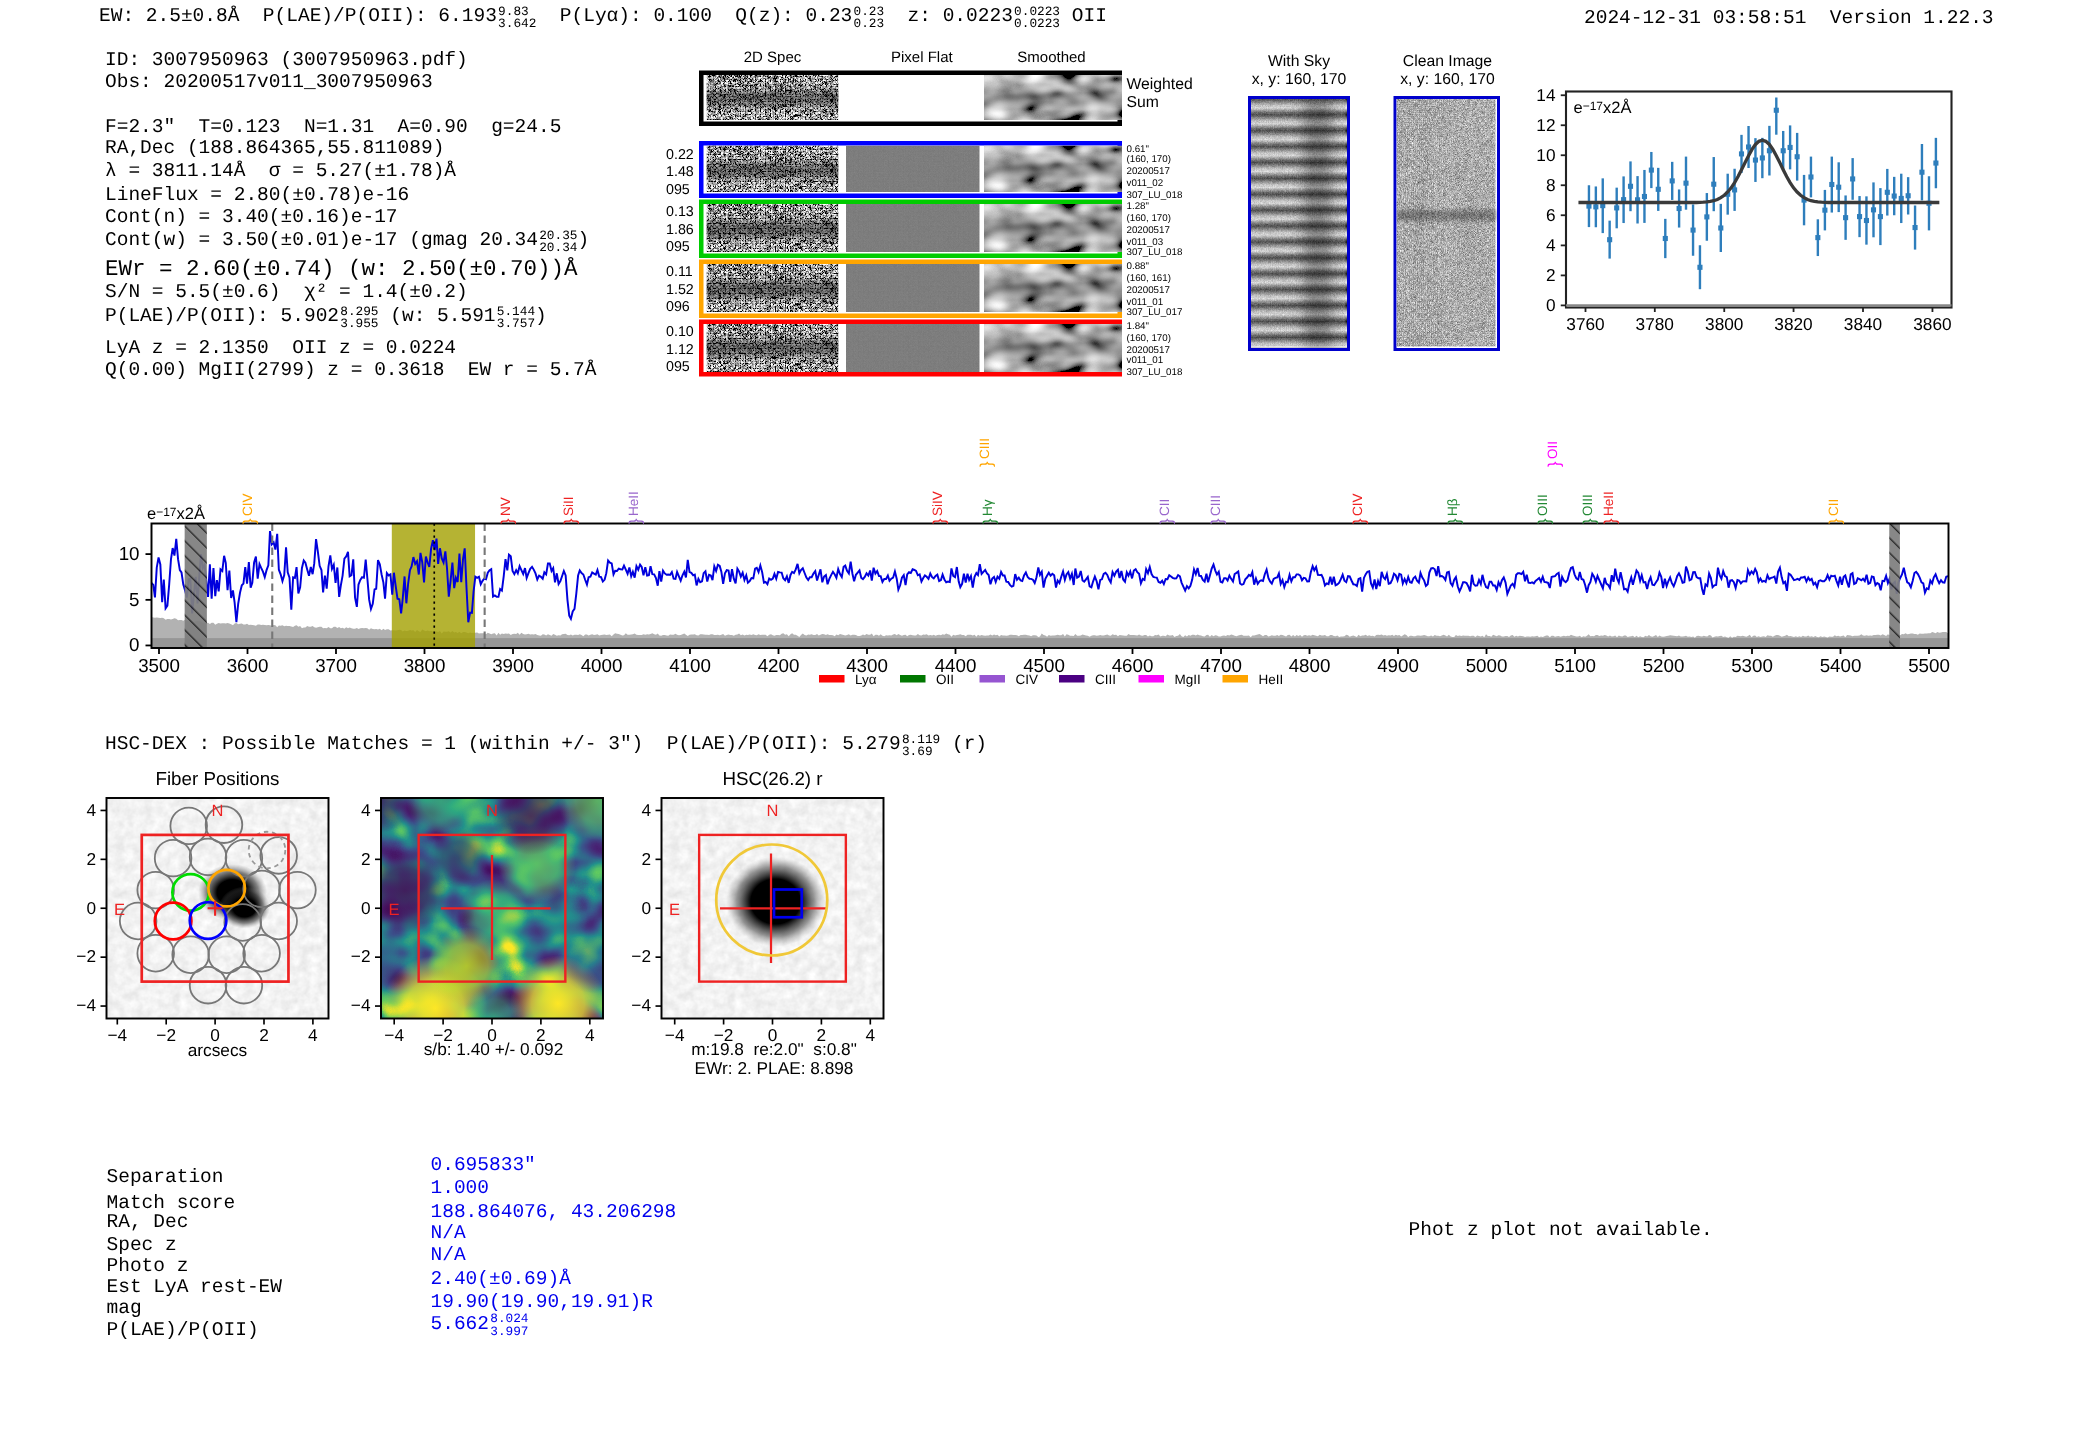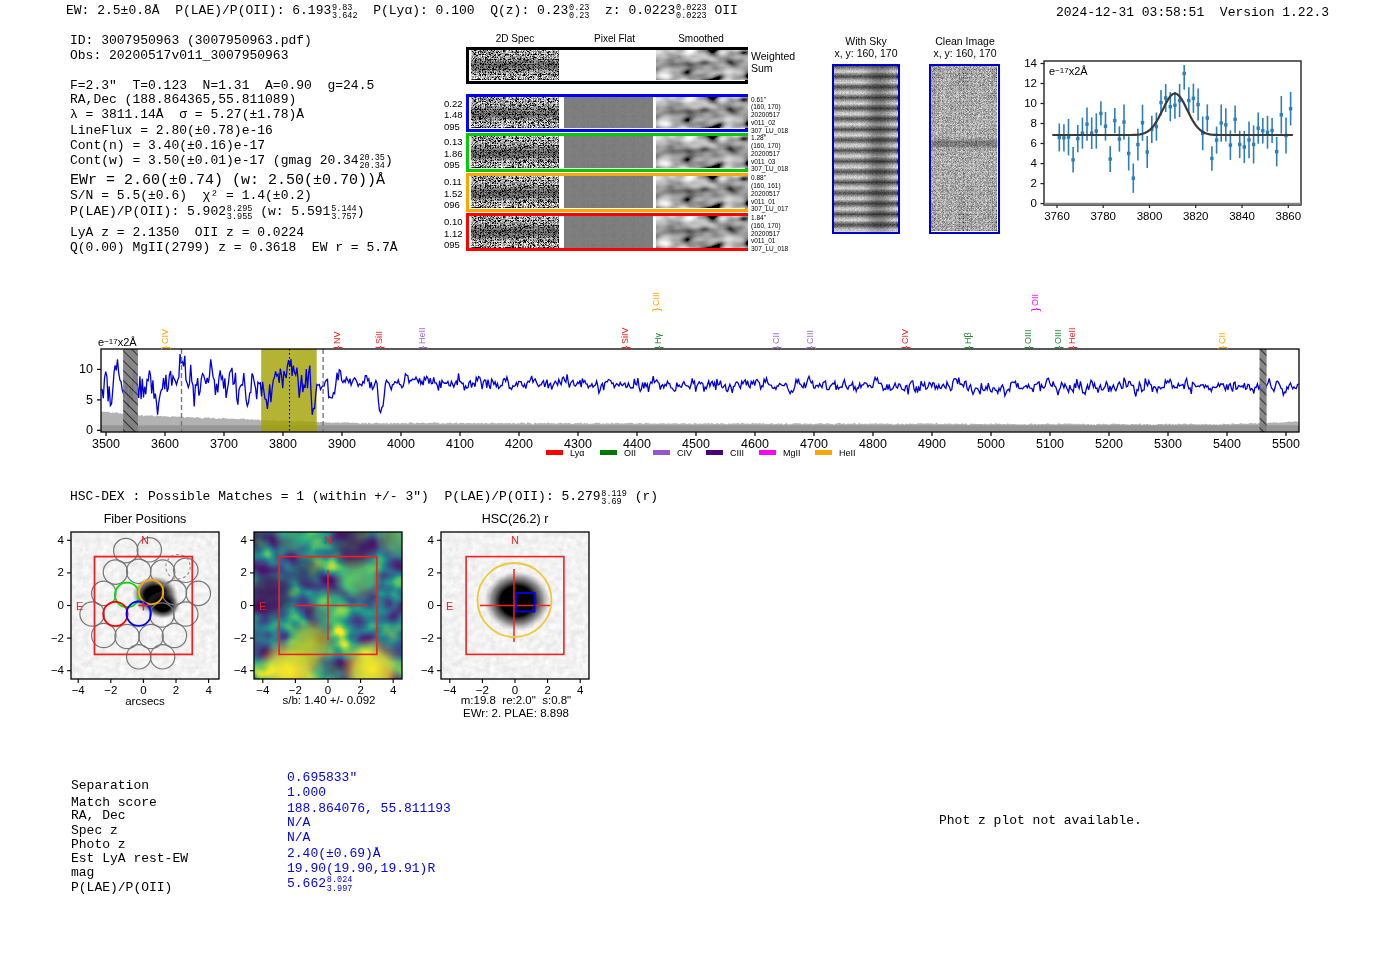--- a/index.html
+++ b/index.html
@@ -667,19 +667,19 @@
 <div class="abs" style="left:71px;top:775.0px;"><span class="mono" style="font-size:13px">Separation</span></div>
 <div class="abs" style="left:71px;top:792px;"><span class="mono" style="font-size:13px">Match score</span></div>
 <div class="abs" style="left:71px;top:804.5px;"><span class="mono" style="font-size:13px">RA, Dec</span></div>
 <div class="abs" style="left:71px;top:819.5px;"><span class="mono" style="font-size:13px">Spec z</span></div>
 <div class="abs" style="left:71px;top:833.5px;"><span class="mono" style="font-size:13px">Photo z</span></div>
 <div class="abs" style="left:71px;top:848.0px;"><span class="mono" style="font-size:13px">Est LyA rest-EW</span></div>
 <div class="abs" style="left:71px;top:862.0px;"><span class="mono" style="font-size:13px">mag</span></div>
 <div class="abs" style="left:71px;top:877.0px;"><span class="mono" style="font-size:13px">P(LAE)/P(OII)</span></div>
 <div class="abs" style="left:287px;top:767.0px;color:#0000ee;"><span class="mono" style="font-size:13px;color:#0000ee">0.695833"</span></div>
 <div class="abs" style="left:287px;top:782.0px;color:#0000ee;"><span class="mono" style="font-size:13px;color:#0000ee">1.000</span></div>
-<div class="abs" style="left:287px;top:797.5px;color:#0000ee;"><span class="mono" style="font-size:13px;color:#0000ee">188.864076, 55.811193</span></div>
+<div class="abs" style="left:287px;top:797.5px;color:#0000ee;"><span class="mono" style="font-size:13px;color:#0000ee">188.864076, 43.206298</span></div>
 <div class="abs" style="left:287px;top:812.0px;color:#0000ee;"><span class="mono" style="font-size:13px;color:#0000ee">N/A</span></div>
 <div class="abs" style="left:287px;top:826.5px;color:#0000ee;"><span class="mono" style="font-size:13px;color:#0000ee">N/A</span></div>
 <div class="abs" style="left:287px;top:842.5px;color:#0000ee;"><span class="mono" style="font-size:13px;color:#0000ee">2.40(±0.69)Å</span></div>
 <div class="abs" style="left:287px;top:857.5px;color:#0000ee;"><span class="mono" style="font-size:13px;color:#0000ee">19.90(19.90,19.91)R</span></div>
 <div class="abs" style="left:287px;top:872.5px;color:#0000ee;"><span class="mono" style="font-size:13px;color:#0000ee">5.662 <span class="stk"><span>8.024</span><span>3.997</span></span></span></div>
 <div class="abs" style="left:939px;top:810px;"><span class="mono" style="font-size:13px">Phot z plot not available.</span></div>
 </div>
 </body></html>

